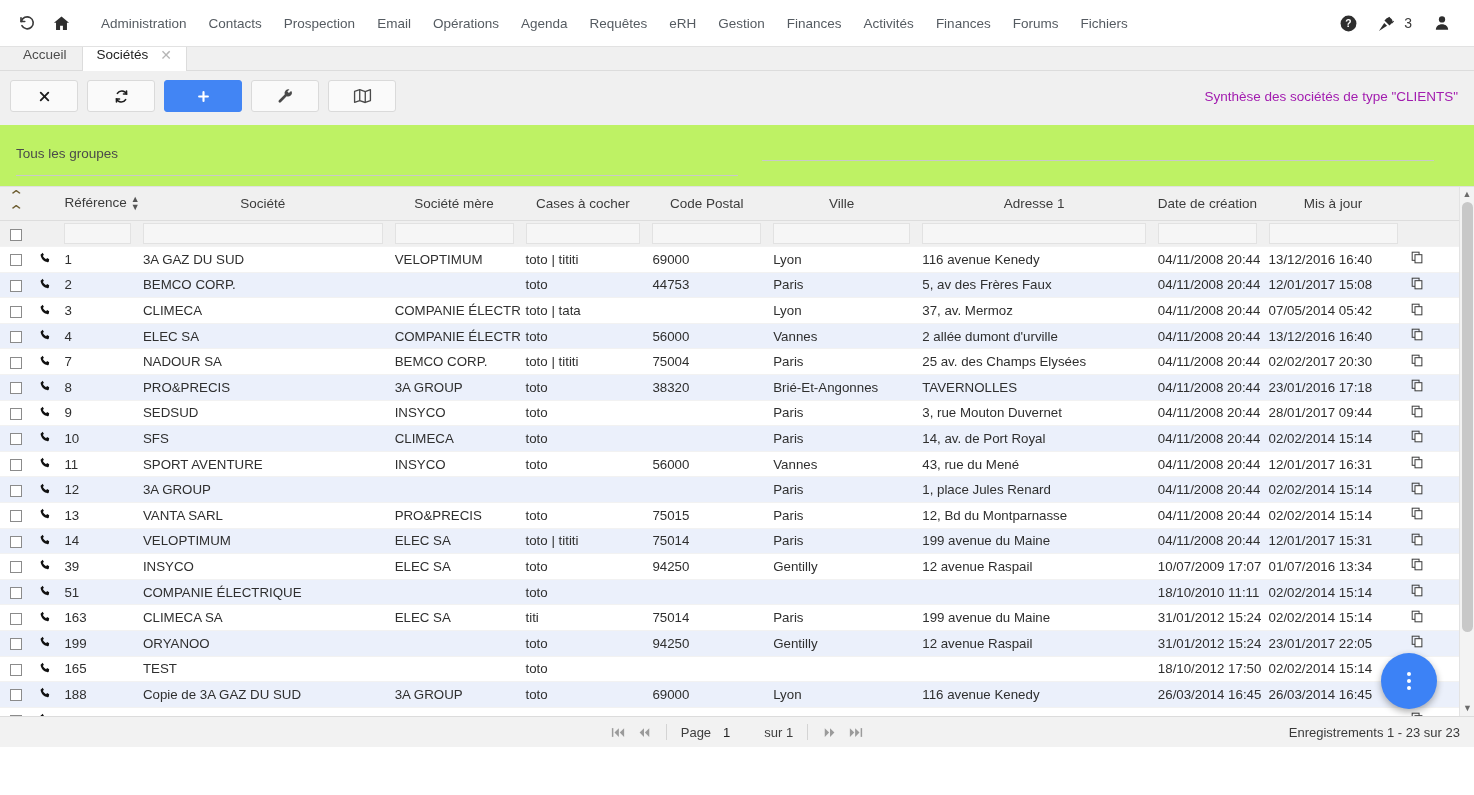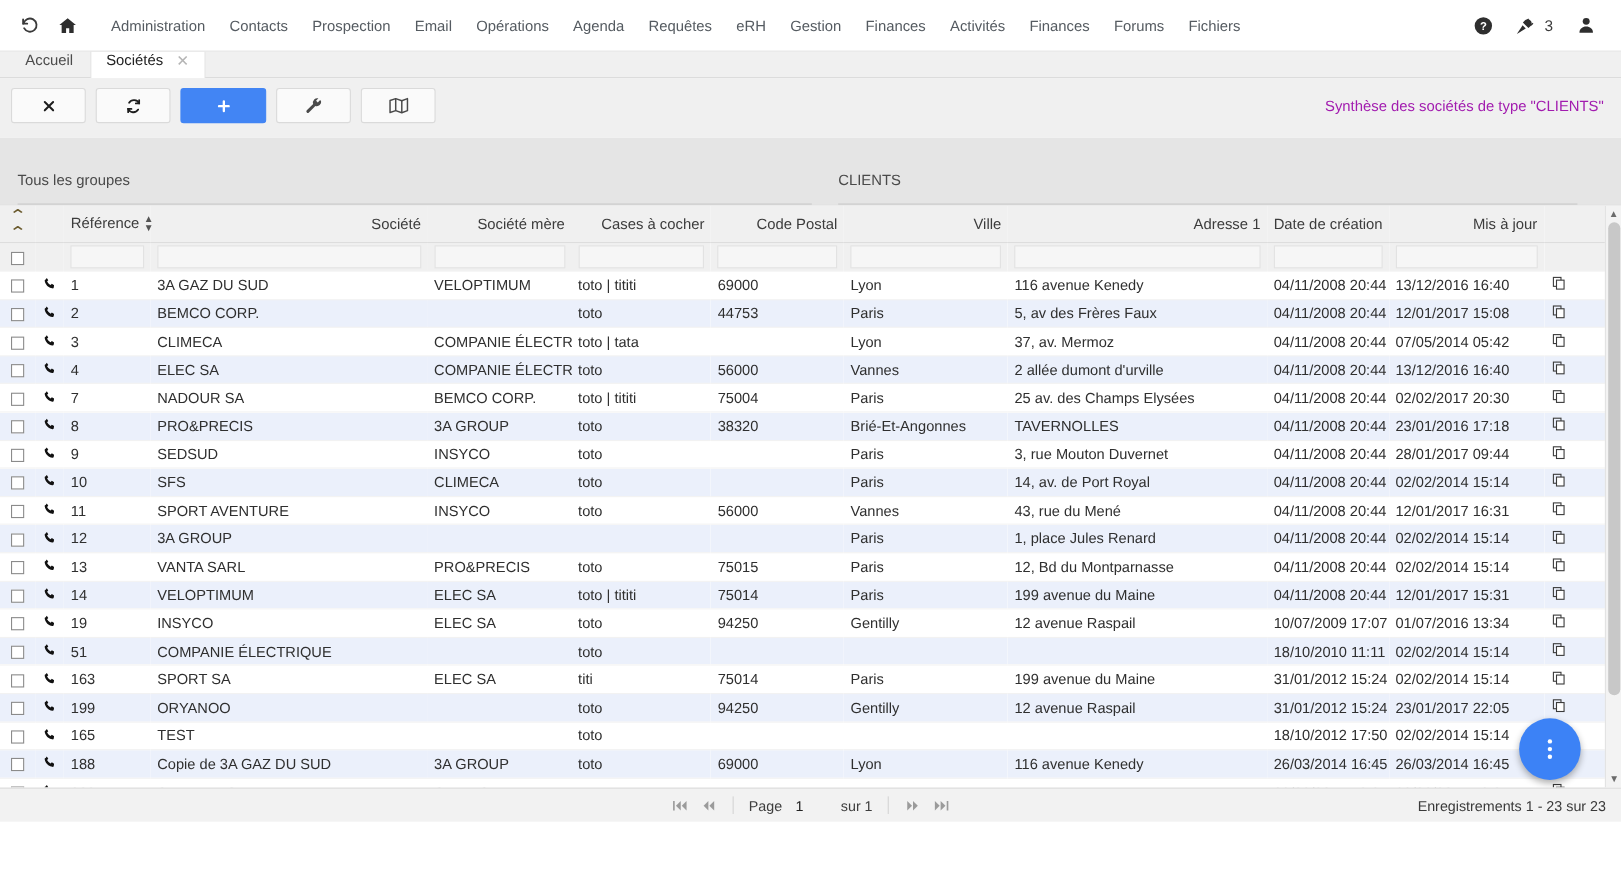--- a/index.html
+++ b/index.html
@@ -117,25 +117,25 @@
     position: absolute;
     right: 16px;
     top: 18px;
     font-size: 13.5px;
     color: #a21caf;
     white-space: nowrap;
   }
 
   
   .grouprow {
-    background: #e5e5e5;
+    background: #bef264;
     height: 62px;
     display: flex;
     padding: 0 16px;
-    align-items: flex-end;
+    align-items: center;
     border-bottom: 1px solid #e0e0e0;
   }
   .groupfield {
     padding-top: 10px;
     margin-right: 24px;
   }
   .groupfield .gf-value {
     font-size: 13.5px;
     color: #4a4a4a;
     padding-bottom: 14px;
@@ -156,21 +156,21 @@
   table.tbl {
     border-collapse: collapse;
     width: 1459px;
     table-layout: fixed;
   }
   table.tbl th {
     background: #f0f0f0;
     font-weight: normal;
     font-size: 13.5px;
     color: #3c3c3c;
-    text-align: right;
+    text-align: center;
     padding: 8px 6px 9px 6px;
     height: 28px;
     vertical-align: middle;
     border-bottom: 1px solid #dddddd;
     white-space: nowrap;
     cursor: pointer;
   }
   table.tbl th.nosort { cursor: default; }
   .sort-ind {
     display: inline-block;
@@ -415,21 +415,20 @@
   </div>
   <div class="synthese">Synthèse des sociétés de type "CLIENTS"</div>
 </div>
 
 <div class="grouprow">
   <div class="groupfield gf-left">
     <div class="gf-value">Tous les groupes</div>
     <div class="gf-underline"></div>
   </div>
   <div class="groupfield gf-right">
-    <div class="gf-value">CLIENTS</div>
     <div class="gf-underline"></div>
   </div>
 </div>
 
 <div class="grid">
   <table class="tbl">
     <colgroup>
       <col class="c-chk">
         <col class="c-tel">
         <col class="c-ref">
@@ -706,21 +705,21 @@
           <td><span class="copy-ico"><svg width="15" height="15" viewBox="0 0 24 24" fill="none" stroke="#3b3b3b" stroke-width="1.6">
                 <rect x="3.5" y="3.5" width="11" height="13"></rect>
                 <rect x="8" y="7.5" width="11" height="13" fill="#fff"></rect>
               </svg></span></td>
         </tr>
         <tr class="datarow">
           <td style="text-align: center;"><span class="cb"></span></td>
           <td style="text-align: center;"><span class="phone-ico"><svg width="13" height="13" viewBox="0 0 24 24" fill="#111">
                 <path d="M6.6 3.2 9 7l-2 2.1a15 15 0 0 0 6 6L15 13l3.8 2.4-.6 3.6a2 2 0 0 1-2.3 1.6C9.4 19.9 4.1 14.6 3 7.9A2 2 0 0 1 4.6 5.6z"></path>
               </svg></span></td>
-          <td class="">19</td>
+          <td class="">39</td>
           <td class="">INSYCO</td>
           <td class="">ELEC SA</td>
           <td class="">toto</td>
           <td class="">94250</td>
           <td class="">Gentilly</td>
           <td class="">12 avenue Raspail</td>
           <td class="">10/07/2009 17:07</td>
           <td class="">01/07/2016 13:34</td>
           <td><span class="copy-ico"><svg width="15" height="15" viewBox="0 0 24 24" fill="none" stroke="#3b3b3b" stroke-width="1.6">
                 <rect x="3.5" y="3.5" width="11" height="13"></rect>
@@ -745,21 +744,21 @@
                 <rect x="3.5" y="3.5" width="11" height="13"></rect>
                 <rect x="8" y="7.5" width="11" height="13" fill="#fff"></rect>
               </svg></span></td>
         </tr>
         <tr class="datarow">
           <td style="text-align: center;"><span class="cb"></span></td>
           <td style="text-align: center;"><span class="phone-ico"><svg width="13" height="13" viewBox="0 0 24 24" fill="#111">
                 <path d="M6.6 3.2 9 7l-2 2.1a15 15 0 0 0 6 6L15 13l3.8 2.4-.6 3.6a2 2 0 0 1-2.3 1.6C9.4 19.9 4.1 14.6 3 7.9A2 2 0 0 1 4.6 5.6z"></path>
               </svg></span></td>
           <td class="">163</td>
-          <td class="">SPORT SA</td>
+          <td class="">CLIMECA SA</td>
           <td class="">ELEC SA</td>
           <td class="">titi</td>
           <td class="">75014</td>
           <td class="">Paris</td>
           <td class="">199 avenue du Maine</td>
           <td class="">31/01/2012 15:24</td>
           <td class="">02/02/2014 15:14</td>
           <td><span class="copy-ico"><svg width="15" height="15" viewBox="0 0 24 24" fill="none" stroke="#3b3b3b" stroke-width="1.6">
                 <rect x="3.5" y="3.5" width="11" height="13"></rect>
                 <rect x="8" y="7.5" width="11" height="13" fill="#fff"></rect>

